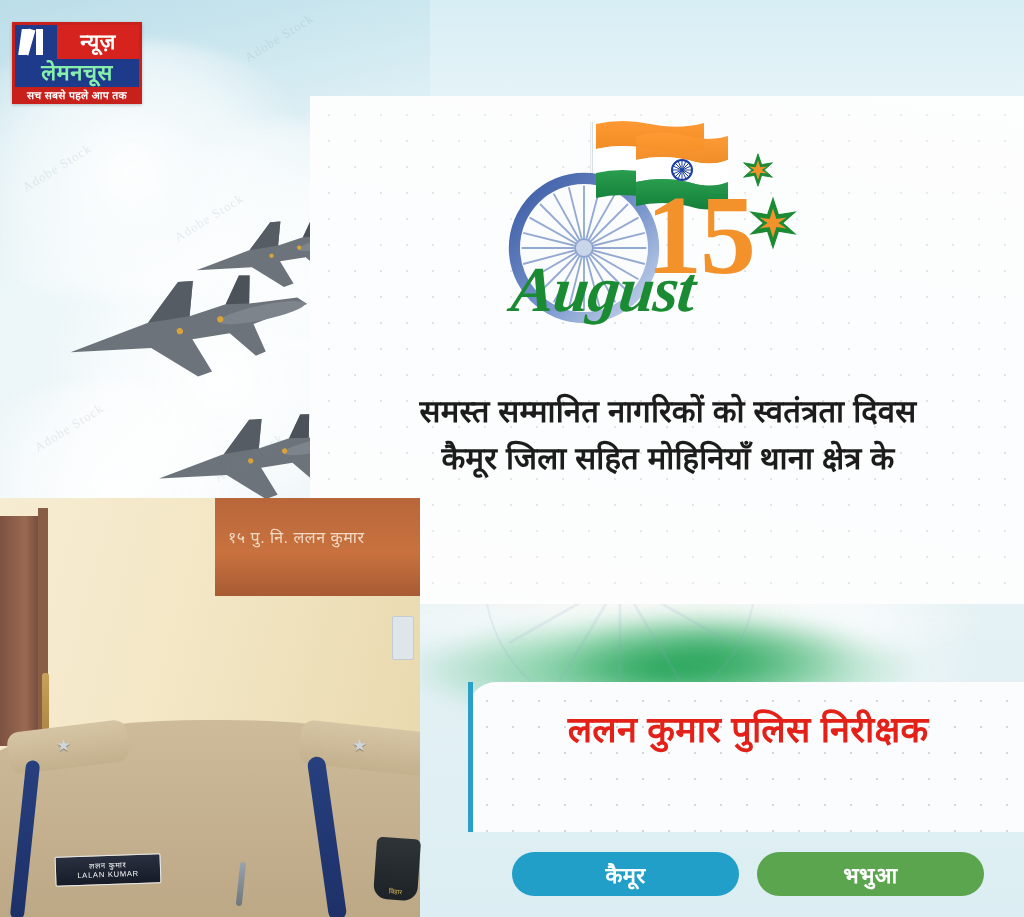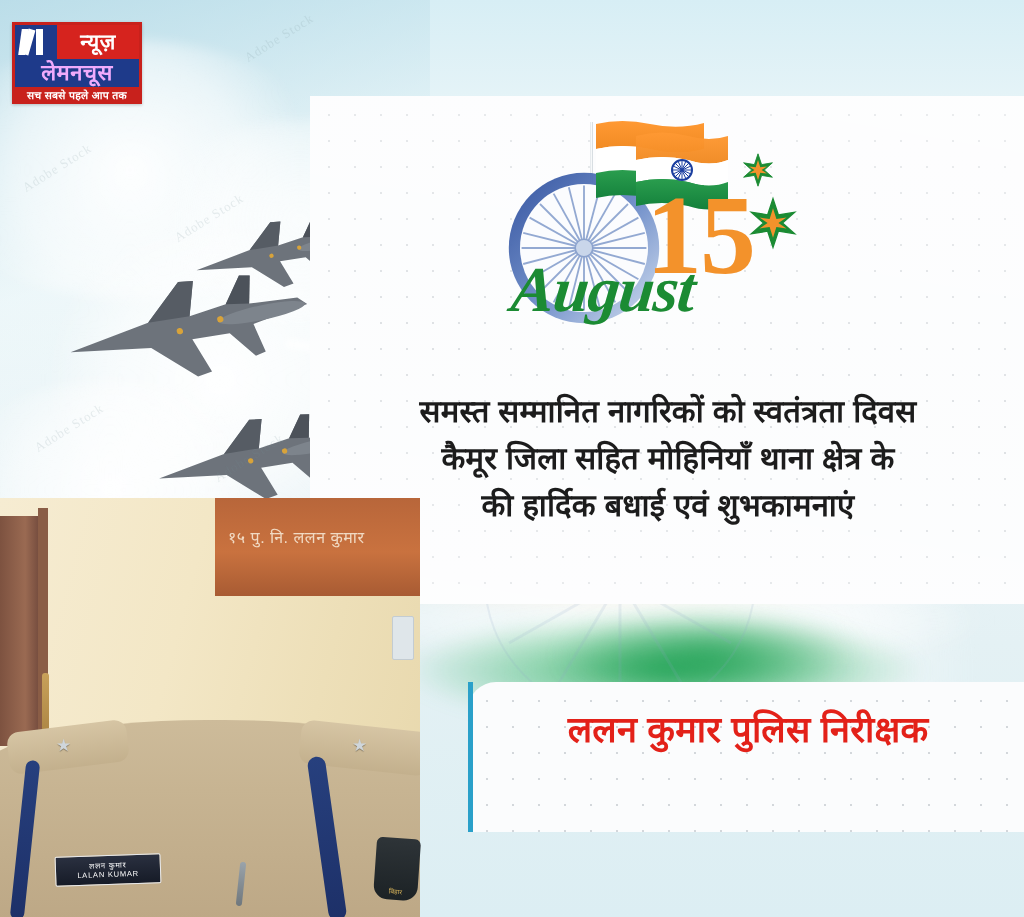--- a/index.html
+++ b/index.html
@@ -305,21 +305,21 @@
   }
   .logo-nl i {
     position:absolute; left:10px; top:4px; width:7px; height:26px; background:#fff;
     transform:rotate(16deg);
   }
   .logo-word1 {
     flex:1; background:#D6231E; color:#fff; font-weight:700; font-size:21px;
     text-align:center; line-height:34px; letter-spacing:.5px;
   }
   .logo-row2 {
-    background:#1E3A8A; color:#f0abfc; font-weight:700; font-size:22px;
+    background:#1E3A8A; color:#86efac; font-weight:700; font-size:22px;
     text-align:center; line-height:28px; height:28px; letter-spacing:.5px;
   }
   .logo-row3 {
     background:#C8211C; color:#fff; font-weight:700; font-size:10.5px;
     text-align:center; line-height:16px; height:16px; letter-spacing:.3px;
   }
 </style>
 </head>
 <body>
 
@@ -531,21 +531,20 @@
       <svg viewBox="0 0 40 40" width="54" height="54">
         <path d="M20 2 L24 14 L36 12 L27 20 L36 28 L24 26 L20 38 L16 26 L4 28 L13 20 L4 12 L16 14 Z" fill="#1B8B33" stroke="#1B8B33" stroke-width="1"></path>
         <path d="M20 9 L22.5 17 L30 16 L24 20 L30 24 L22.5 23 L20 31 L17.5 23 L10 24 L16 20 L10 16 L17.5 17 Z" fill="#F3922B"></path>
       </svg>
     </div>
   </div>
 
   <div class="greet-text">
     <div>समस्त सम्मानित नागरिकों को स्वतंत्रता दिवस</div>
     <div>कैमूर जिला सहित मोहिनियाँ थाना क्षेत्र के</div>
-    <div>की हार्दिक बधाई एवं शुभकामनाएं</div>
   </div>
 
   <div class="photo">
     <div class="wall"></div>
     <div class="door"></div>
     <div class="doorframe"></div>
     <div class="banner"></div>
     <div class="banner-txt">१५ पु. नि. ललन कुमार</div>
     <div class="switchplate"></div>
     <div class="wallhang"></div>
@@ -568,20 +567,24 @@
     <em>बिहार</em>
   </div>
   <div class="pen"></div>
 
   <div class="name-card dotgrid"></div>
   <div class="name-accent"></div>
   <div class="name-text">
     <div>ललन कुमार पुलिस निरीक्षक</div>
   </div>
 
+  <div class="btn-row">
+    <button class="btn btn-blue">कैमूर</button>
+    <button class="btn btn-green">भभुआ</button>
+  </div>
 
   <div class="logo">
     <div class="logo-row1">
       <div class="logo-nl">
           <i></i>
         </div>
       <div class="logo-word1">न्यूज़</div>
     </div>
     <div class="logo-row2">लेमनचूस</div>
     <div class="logo-row3">सच सबसे पहले आप तक</div>

